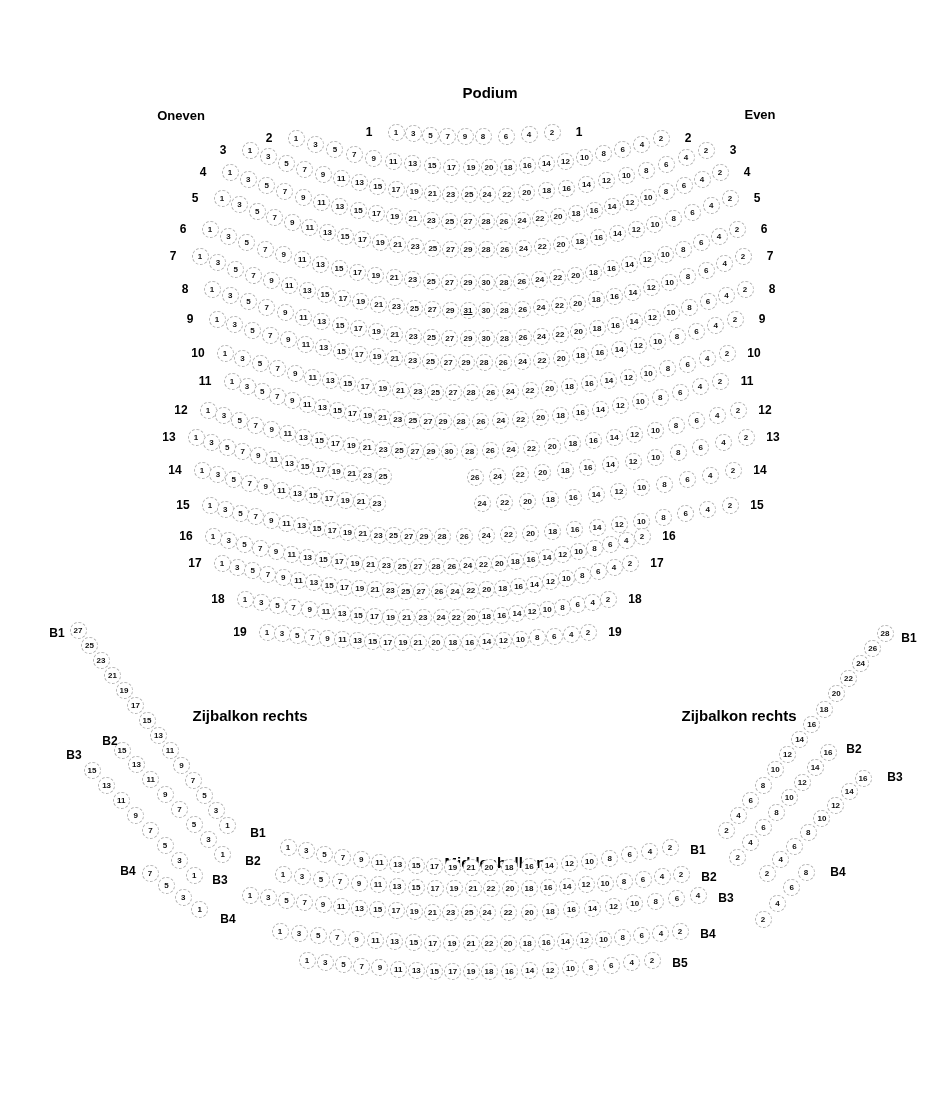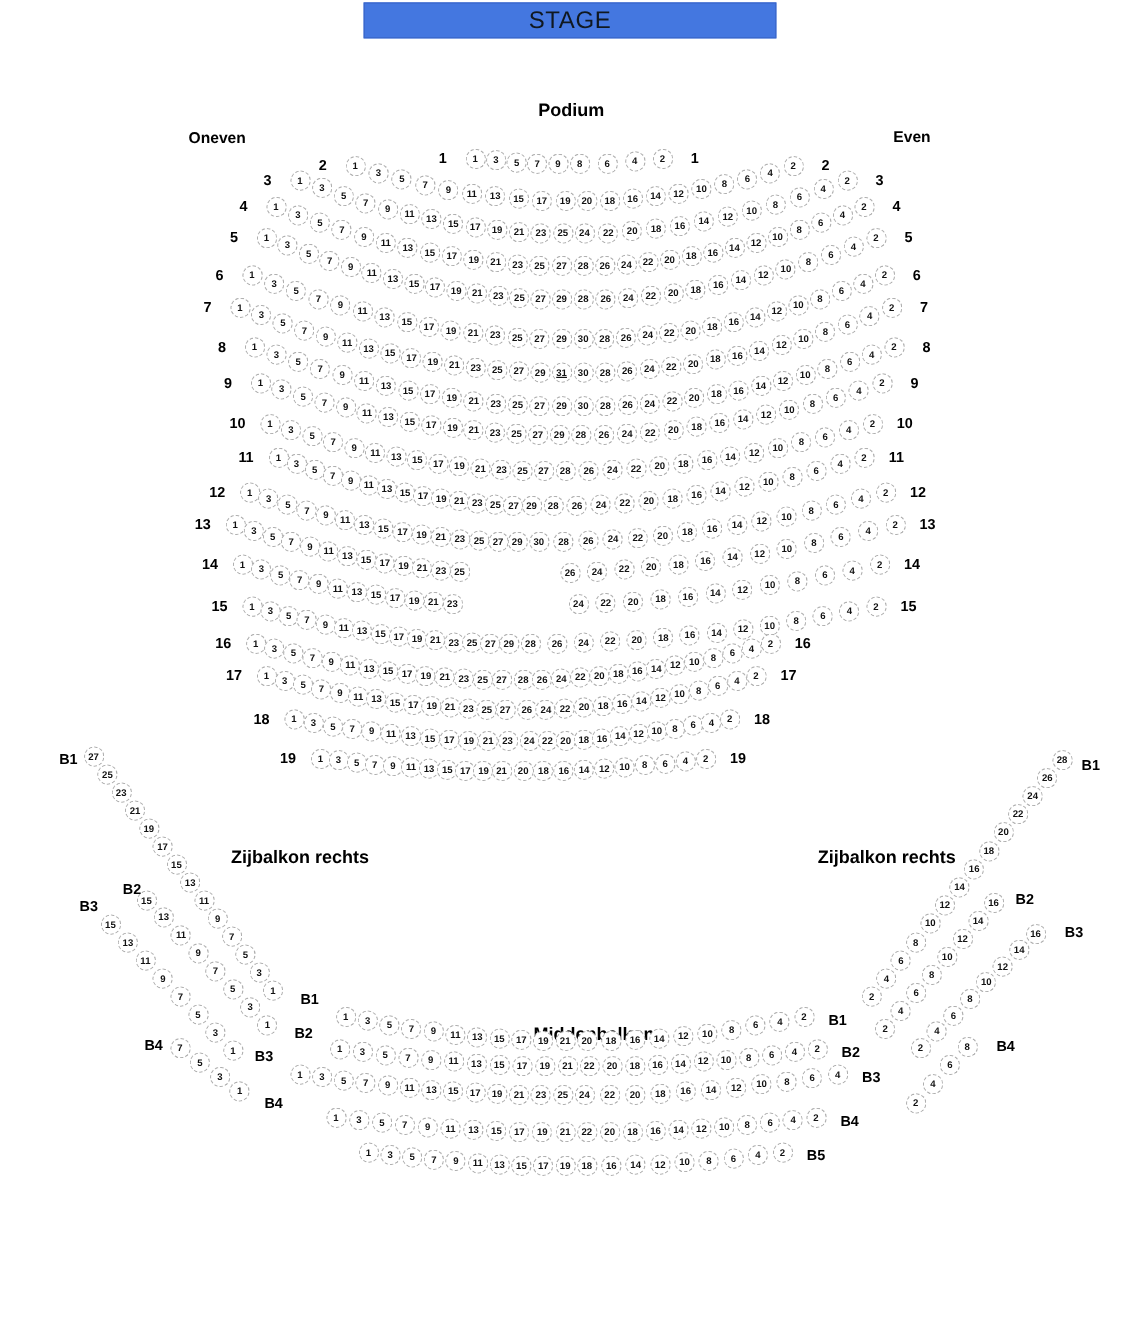--- a/index.html
+++ b/index.html
@@ -24,24 +24,21 @@
   }
   .rlabel {
     position:absolute; transform:translate(-50%,-50%);
     font-size:12px; font-weight:bold; color:#000; white-space:nowrap;
   }
 </style>
 </head>
 <body>
 
 <div id="canvas">
-  <div id="stage">
-    <span>STAGE</span>
-  </div>
-  <div class="title t15" style="left:476px; top:92px;">Podium</div>
+  <div class="title t15" style="left:490px; top:92px;">Podium</div>
   <div class="title t13" style="left:181px; top:115px;">Oneven</div>
   <div class="title t13" style="left:760px; top:114px;">Even</div>
   <div class="title t15" style="left:250px; top:715px;">Zijbalkon rechts</div>
   <div class="title t15" style="left:739px; top:715px;">Zijbalkon rechts</div>
   <div class="title t15" style="left:495px; top:862px;">Middenbalkon</div>
   <div id="seats">
       <div class="seat" style="left: 396px; top: 132px;">1</div>
       <div class="seat" style="left: 413.25px; top: 133.967px;">3</div>
       <div class="seat" style="left: 430.5px; top: 135.445px;">5</div>
       <div class="seat" style="left: 447.75px; top: 136.434px;">7</div>

